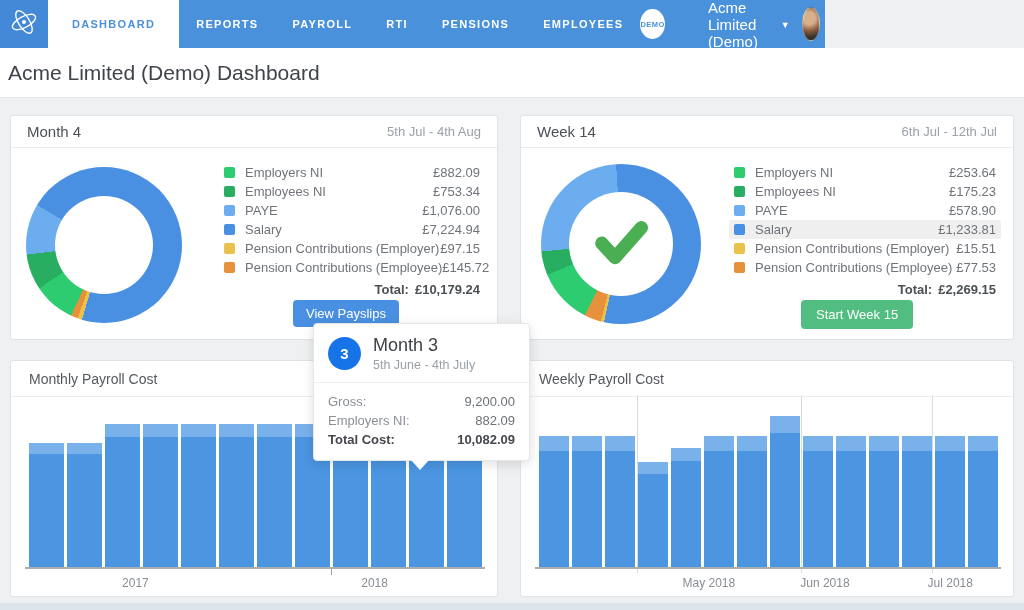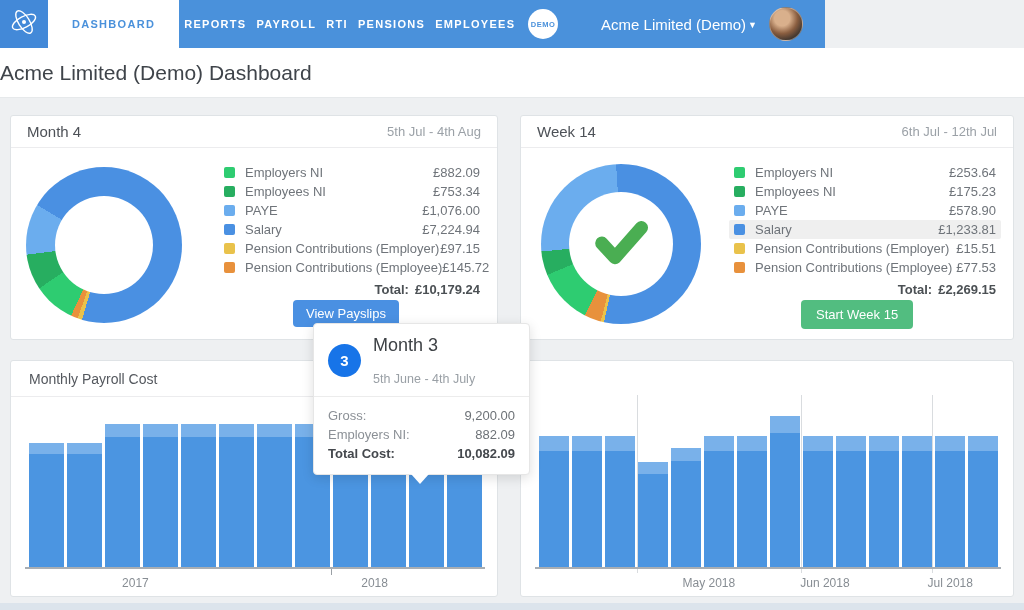--- a/index.html
+++ b/index.html
@@ -3,30 +3,30 @@
 <meta charset="utf-8">
 <style>
   * { margin:0; padding:0; box-sizing:border-box; }
   html,body { width:1024px; height:610px; overflow:hidden; }
   body { font-family:"Liberation Sans", sans-serif; background:#eef0f2; position:relative; }
 
   
   .topnav { position:absolute; left:0; top:0; width:825px; height:48px; background:#4a91db; display:flex; align-items:stretch; }
   .logo-tile { width:48px; height:48px; background:#4389d8; display:flex; align-items:center; justify-content:center; flex:0 0 auto; cursor:pointer; }
   .nav-tabs { display:flex; align-items:stretch; }
-  .nav-tab { display:flex; align-items:center; padding:0 5px; color:#fff; font-size:11px; font-weight:bold; letter-spacing:1.3px; cursor:pointer; }
+  .nav-tab { display:flex; align-items:center; padding:0 17px; color:#fff; font-size:11px; font-weight:bold; letter-spacing:1.3px; cursor:pointer; }
   .nav-tab.active { background:#fff; color:#4a91db; padding:0 24px; }
   .nav-right { margin-left:auto; display:flex; align-items:center; gap:12px; padding-right:22px; }
   .demo-badge { width:30px; height:30px; border-radius:50%; background:#fff; color:#4a91db; font-size:7.5px; font-weight:bold; letter-spacing:.5px; display:flex; align-items:center; justify-content:center; }
   .company { color:#fff; font-size:15px; font-weight:normal; display:flex; align-items:center; gap:2px; cursor:pointer;margin-left:31px; }
   .caret { font-size:9px; position:relative; top:1px; }
   .avatar { width:34px; height:34px; border-radius:50%; background:radial-gradient(circle at 38% 32%, #d9b08c 0 26%, #8a5e40 52%, #3a332e 78%, #23201e); border:1px solid rgba(255,255,255,.35); cursor:pointer; }
 
   
-  .title-band { position:absolute; left:0; top:48px; width:1024px; height:50px; background:#fff; border-bottom:1px solid #e6e9eb; display:flex; align-items:center; padding-left:0; }
+  .title-band { position:absolute; left:0; top:48px; width:1024px; height:50px; background:#fff; border-bottom:1px solid #e6e9eb; display:flex; align-items:center; padding-left:8px; }
   .page-title { font-size:21px; color:#3f444a; font-weight:normal; }
 
   
   .card { position:absolute; background:#fff; border:1px solid #dfe3e6; border-radius:3px; }
   .card-header { display:flex; align-items:center; justify-content:space-between; border-bottom:1px solid #ececee; padding:0 16px; }
   .card.summary .card-header { height:32px; }
   .card.chart-card .card-header { height:36px; padding:0 18px; }
   .card-title { font-size:15px; color:#4d5157; }
   .card.chart-card .card-title { font-size:14px; color:#54585e; }
   .card-date { font-size:13px; color:#9ba1a7; }
@@ -57,21 +57,21 @@
   .btn { position:absolute; border:none; border-radius:4px; color:#fff; font-size:13px; font-family:"Liberation Sans",sans-serif; cursor:pointer; }
   #btn-payslips { left:282px; top:184px; padding:6px 13px; background:#4a90e2; }
   #btn-startweek { left:280px; top:184px; padding:7px 15px; background:#52bd80; }
 
   
   .tooltip { position:absolute; left:313px; top:323px; width:217px; background:#fff; border:1px solid #e6e6e6; border-radius:4px; box-shadow:0 3px 12px rgba(0,0,0,.13); z-index:40; }
   .tooltip:after { content:""; position:absolute; top:100%; left:97px; border:9px solid transparent; border-top:10px solid #fff; }
   .tt-header { display:flex; align-items:center; gap:12px; padding:12px 14px 10px 14px; border-bottom:1px solid #ececec; }
   .tt-circle { width:33px; height:33px; border-radius:50%; background:#1774e8; color:#fff; font-size:15px; font-weight:bold; display:flex; align-items:center; justify-content:center; flex:0 0 auto; }
   .tt-title { font-size:18px; color:#3e4246; line-height:1.1; }
-  .tt-sub { font-size:12.5px; color:#9aa0a6; margin-top:16px; }
+  .tt-sub { font-size:12.5px; color:#9aa0a6; margin-top:2px; }
   .tt-body { padding:9px 14px 11px 14px; }
   .tt-row { display:flex; justify-content:space-between; font-size:13px; color:#8b9096; padding:2px 0; }
   .tt-row .tt-val { color:#6d7277; }
   .tt-row.bold, .tt-row.bold .tt-val { font-weight:bold; color:#44484d; }
 
   
   .plot { position:absolute; left:0; right:0; top:36px; bottom:0; }
   .bars { position:absolute; left:18px; right:15px; bottom:29px; height:162px; display:flex; align-items:flex-end; gap:3px; }
   .bar { flex:1; display:flex; flex-direction:column; justify-content:flex-end; position:relative; z-index:1; cursor:pointer; }
   .axis-line { position:absolute; left:14px; right:12px; bottom:27px; height:2px; background:#a9aeb3; }
@@ -271,20 +271,23 @@
       </div>
     <div class="axis-line"></div>
     <div class="axis-labels" id="axis-monthly">
         <div class="axis-label" style="left: 23.5%;">2017</div>
         <div class="axis-label" style="left: 76.3%;">2018</div>
       </div>
   </div>
 </div>
 
 <div class="card chart-card" id="card-weekly">
+  <div class="card-header">
+    <span class="card-title">Weekly Payroll Cost</span>
+  </div>
   <div class="plot">
     <div class="bars" id="bars-weekly">
         <div class="gridline" style="left: 21.4286%;"></div>
         <div class="gridline" style="left: 57.1429%;"></div>
         <div class="gridline" style="left: 85.7143%;"></div>
         <div class="bar">
           <div style="height: 14.6669px; background: rgb(121, 177, 234);"></div>
           <div style="height: 116.354px; background: rgb(75, 149, 225);"></div>
         </div>
         <div class="bar">

